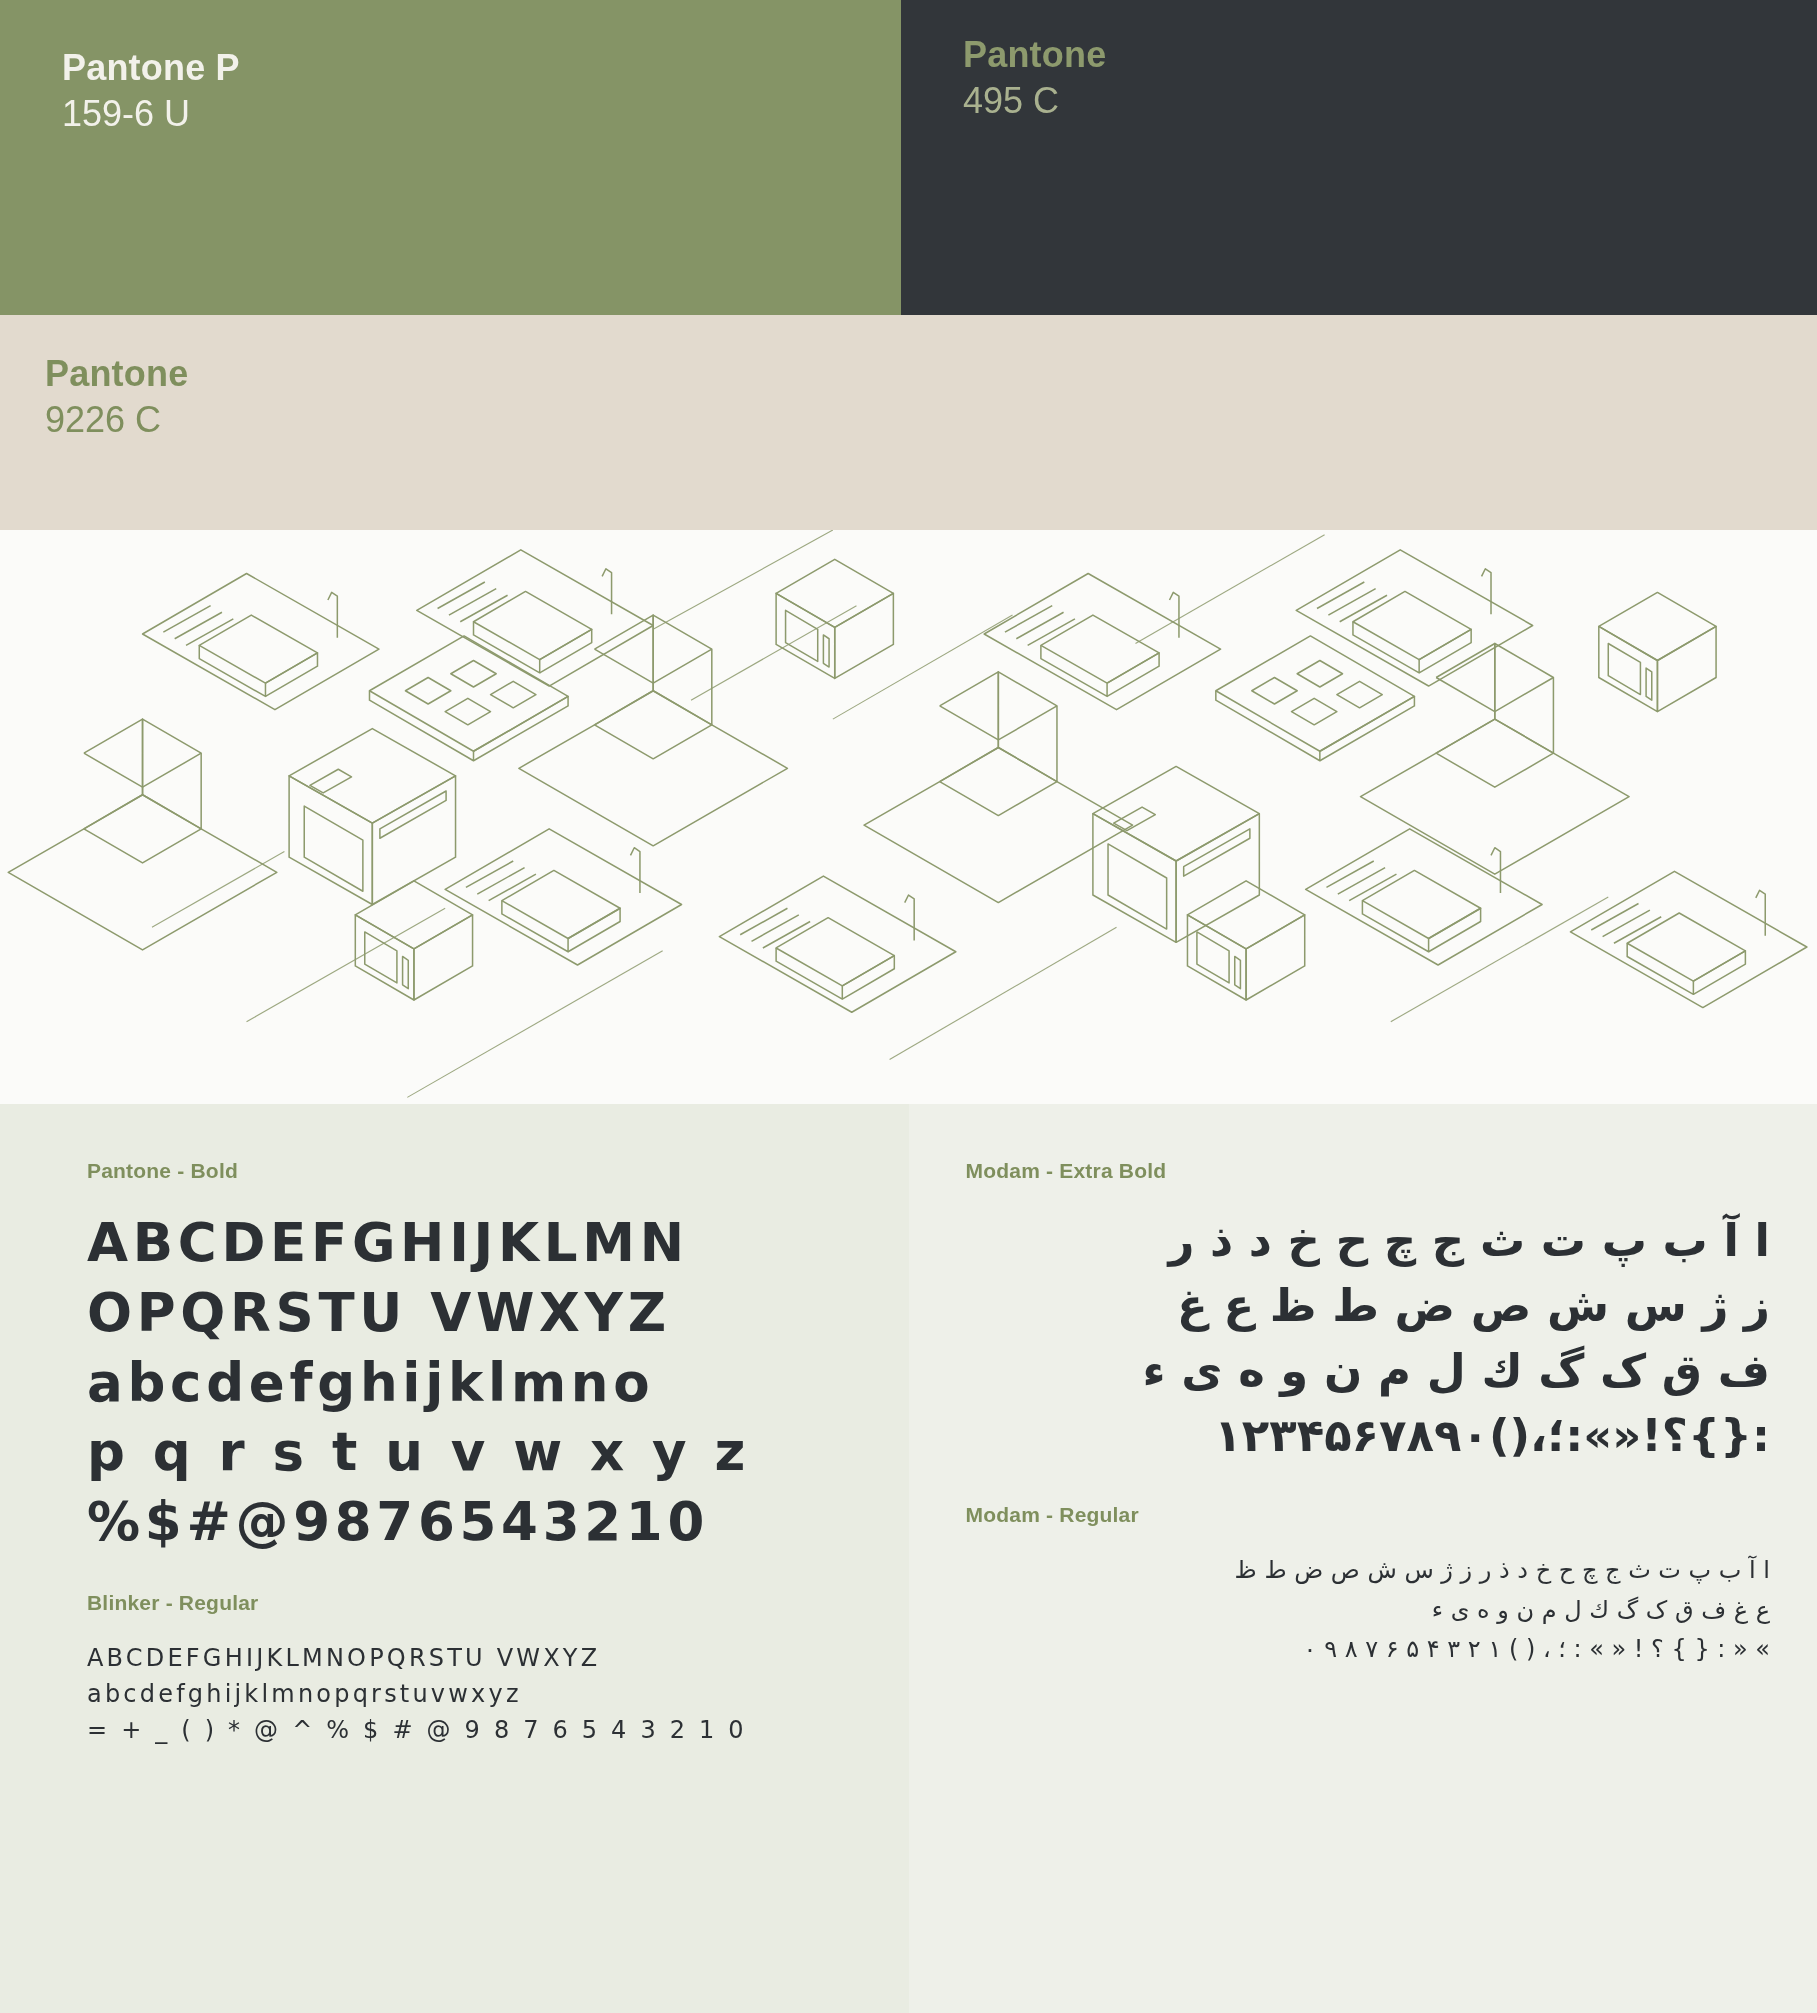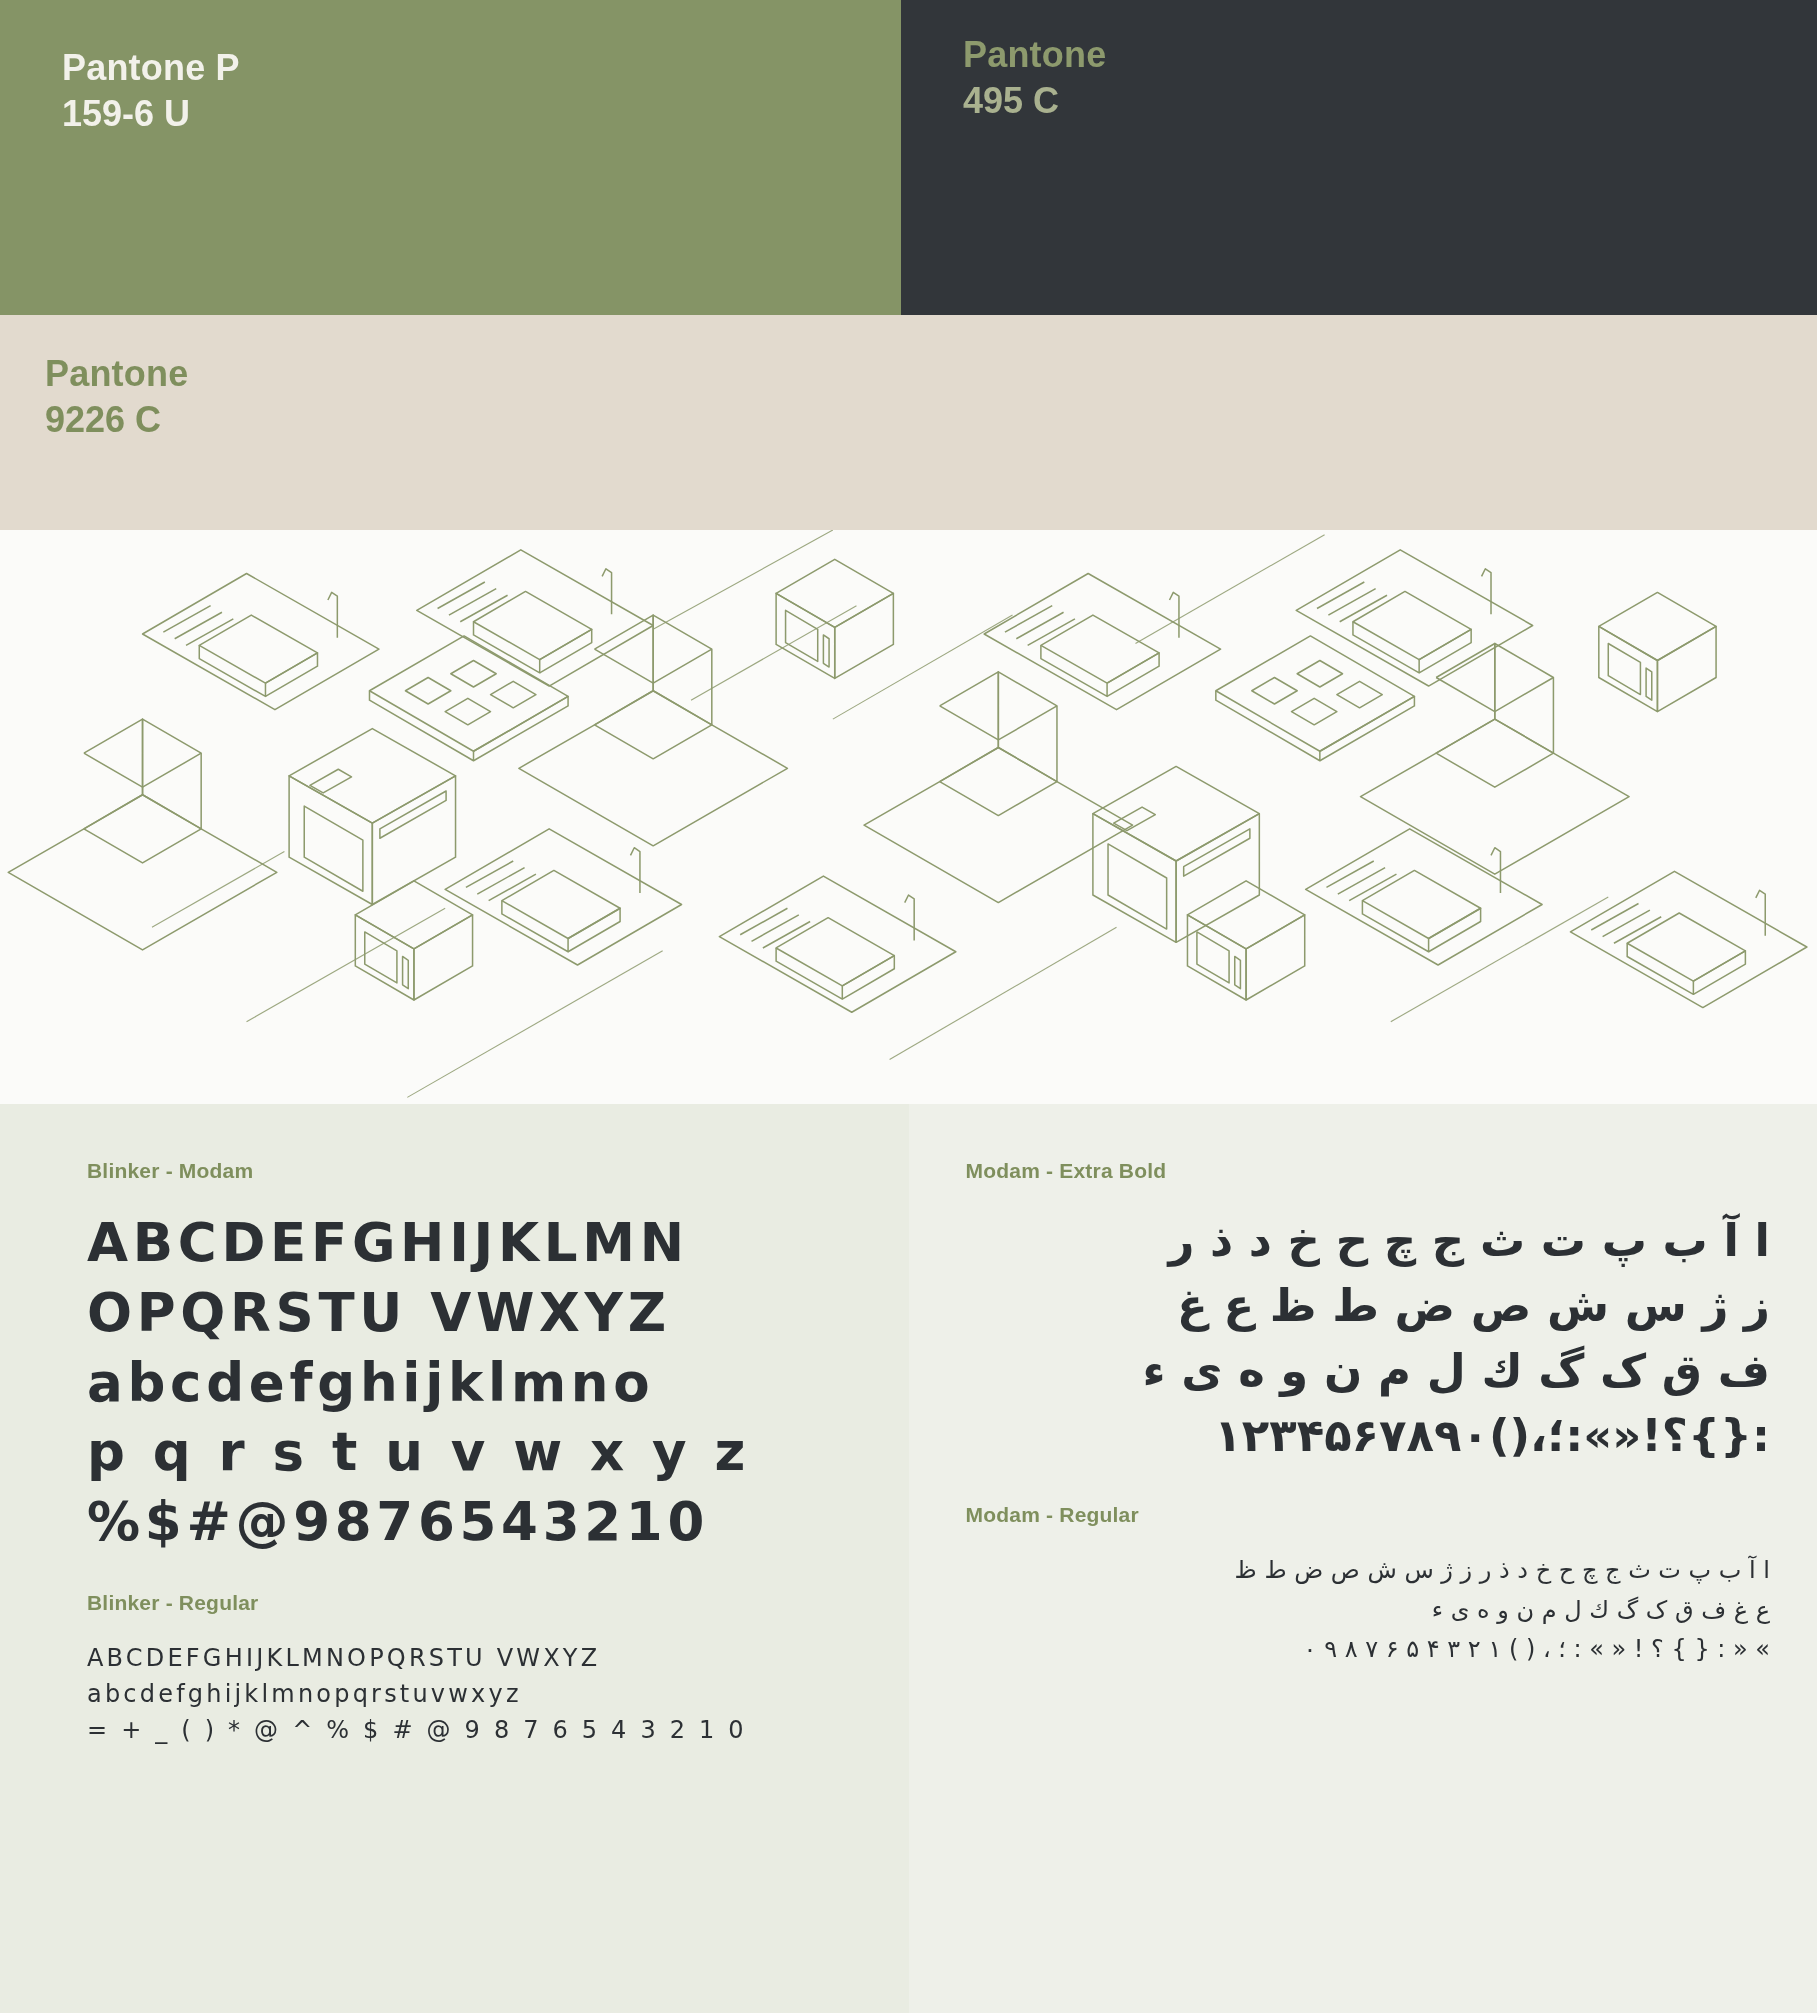--- a/index.html
+++ b/index.html
@@ -20,21 +20,21 @@
   }
   .swatch-dark {
     width: 916px; height: 315px; background: #32363a;
     padding: 32px 0 0 62px;
   }
   .swatch-beige {
     width: 1817px; height: 215px; background: #e2dace;
     padding: 36px 0 0 45px;
   }
   .sw-title { font-weight: bold; letter-spacing: 0.2px; }
-  .sw-sub   { font-weight: bold; }
+  .sw-sub   { font-weight: normal; }
 
   .swatch-green .sw-title { font-size: 36px; color: #f2f1ea; line-height: 1.25; }
   .swatch-green .sw-sub   { font-size: 36px; color: #f2f1ea; line-height: 1.35; }
 
   .swatch-dark .sw-title  { font-size: 36px; color: #8d9a6d; line-height: 1.25; }
   .swatch-dark .sw-sub    { font-size: 36px; color: #a9b18f; line-height: 1.35; }
 
   .swatch-beige .sw-title { font-size: 36px; color: #7f8f5d; line-height: 1.25; }
   .swatch-beige .sw-sub   { font-size: 36px; color: #7f8f5d; line-height: 1.35; }
 
@@ -316,21 +316,21 @@
           <path d="M28,116 L-52,162 L90,244 L232,162 L152,116"></path>
         </g>
 
       </g>
     </svg>
   </div>
 
   <div class="type-row">
 
     <div class="panel-left">
-      <div class="font-label">Blinker - Modam</div>
+      <div class="font-label">Pantone - Bold</div>
       <div class="latin-bold">ABCDEFGHIJKLMN</div>
       <div class="latin-bold">OPQRSTU VWXYZ</div>
       <div class="latin-bold">abcdefghijklmno</div>
       <div class="latin-bold">p q r s t u v w x y z</div>
       <div class="latin-bold">%$#@9876543210</div>
 
       <div class="font-label second">Blinker - Regular</div>
       <div class="latin-regular">ABCDEFGHIJKLMNOPQRSTU VWXYZ</div>
       <div class="latin-regular">abcdefghijklmnopqrstuvwxyz</div>
       <div class="latin-regular">= + _ ( ) * @ ^ % $ # @ 9 8 7 6 5 4 3 2 1 0</div>

